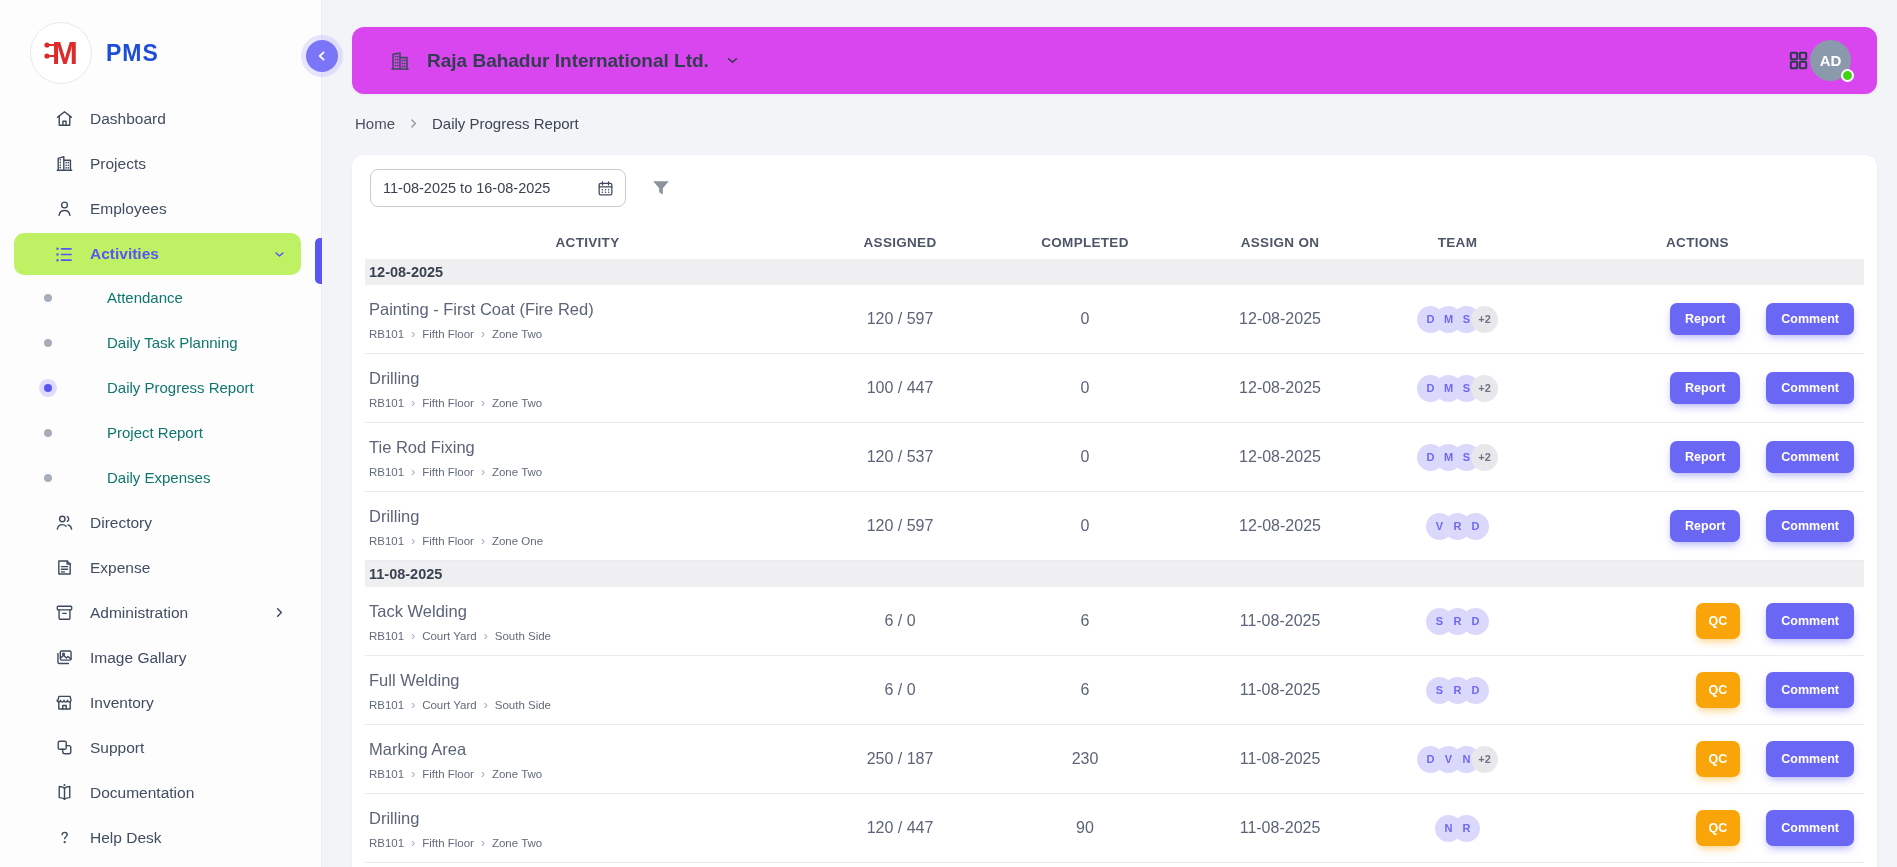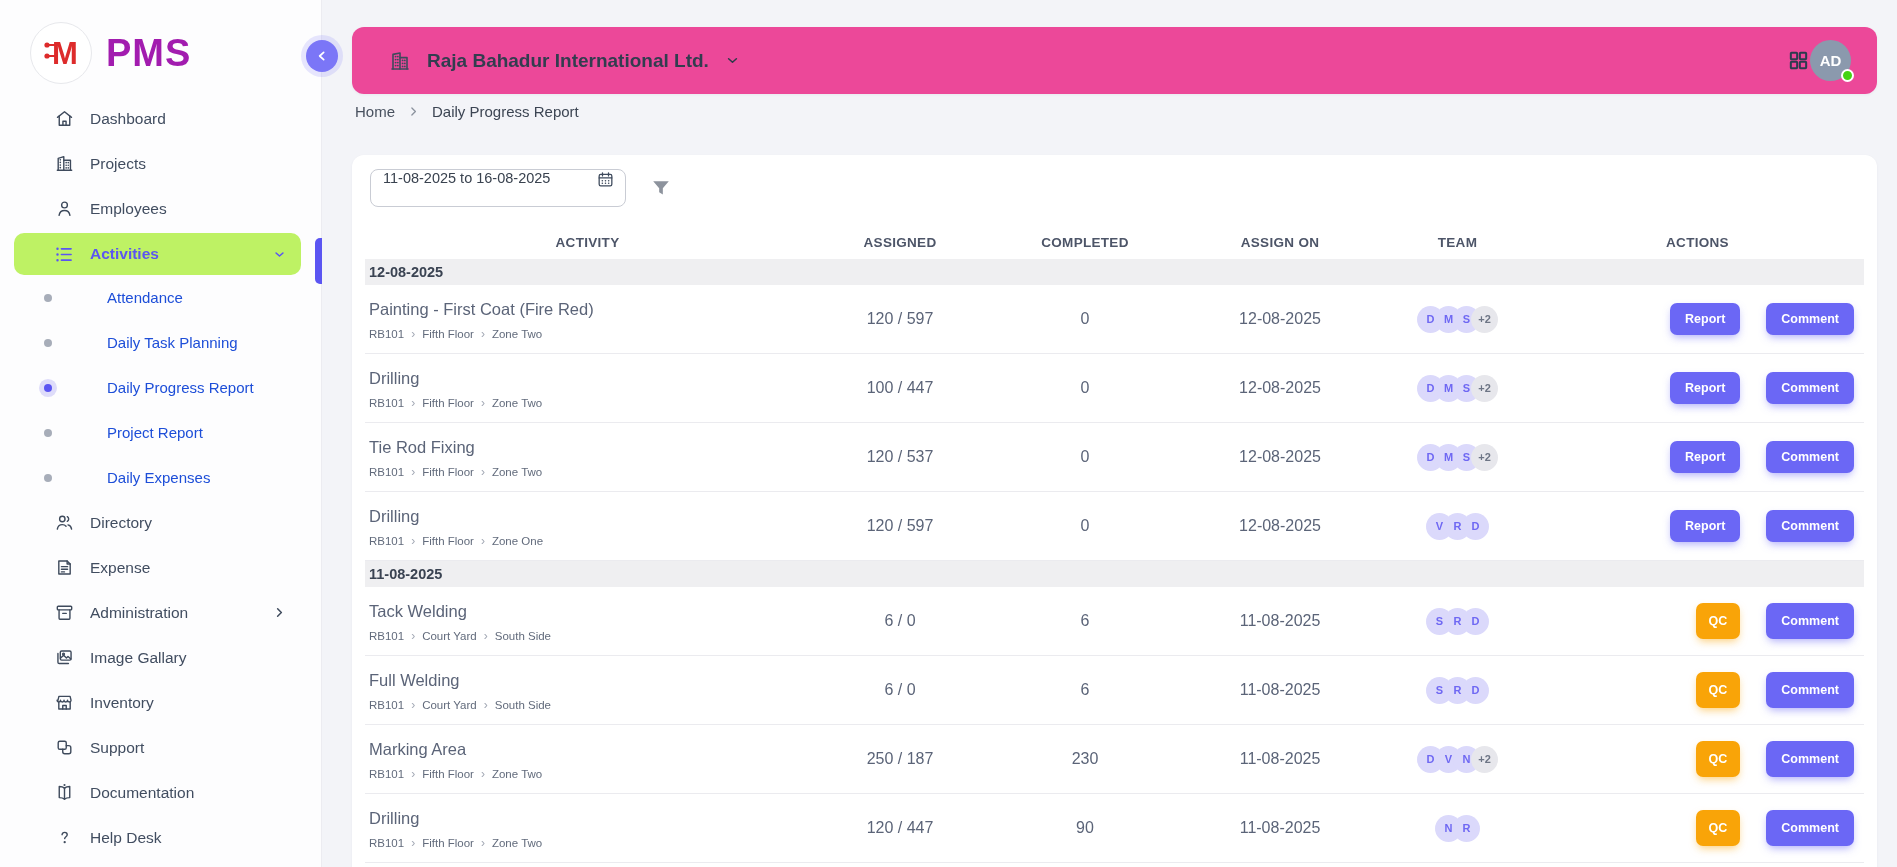--- a/index.html
+++ b/index.html
@@ -14,82 +14,82 @@
   
   .sidebar {
     position:absolute; left:0; top:0; width:322px; height:867px;
     background:#fdfdfe; border-right:1px solid #ececf1; z-index:2;
   }
   .logo-row { display:flex; align-items:center; gap:14px; padding:22px 0 0 30px; }
   .logo-circle {
     width:62px; height:62px; border-radius:50%; background:#fff;
     border:1px solid #e7e8ec; display:flex; align-items:center; justify-content:center;
   }
-  .logo-text { font-size:38px; font-weight:800; color:#a21caf; letter-spacing:1px; }
+  .logo-text { font-size:23px; font-weight:800; color:#1d4ed8; letter-spacing:1px; }
   .nav { margin-top:12px; }
   .side-item {
     height:45px; display:flex; align-items:center; gap:15px;
     padding-left:40px; margin:0 20px 0 14px; border-radius:10px; cursor:pointer;
     font-size:15.5px; font-weight:500; color:#414d60; position:relative;
   }
   .side-item .lbl { flex:1; }
   .side-item.active { background:#bef264; color:#5b55f2; height:42px; margin-top:2px; }
   .side-item.active .ic { stroke:#5b55f2; }
   .side-item.active .lbl { color:#5b55f2; font-weight:600; }
   .side-sub {
     height:45px; display:flex; align-items:center; cursor:pointer;
-    padding-left:44px; font-size:15px; font-weight:500; color:#1d4ed8;
+    padding-left:44px; font-size:15px; font-weight:500; color:#0f766e;
   }
   .sub-dot { width:8px; height:8px; border-radius:50%; background:#a7adb9; margin-right:55px; flex:0 0 auto; }
   .side-sub.active .sub-dot { background:#5b55f2; box-shadow:0 0 0 5px #dedcfa; }
   .chev { flex:0 0 auto; margin-right:14px; }
   .active-edge {
     position:absolute; right:-1px; top:238px; width:7px; height:46px;
     background:#5b55f2; border-radius:5px 0 0 5px;
   }
   .collapse-btn {
     position:absolute; left:306px; top:40px; width:32px; height:32px; border-radius:50%;
     background:#7b76f7; border:none; cursor:pointer; z-index:5;
     display:flex; align-items:center; justify-content:center;
     box-shadow:0 0 0 5px rgba(125,120,250,.18);
   }
 
   
   .main { position:absolute; left:322px; top:0; right:0; height:867px; }
   .topbar {
     position:absolute; left:30px; right:20px; top:27px; height:67px;
-    background:#ec4899; border-radius:12px; box-shadow:0 1px 3px rgba(30,35,70,.05);
+    background:#d946ef; border-radius:12px; box-shadow:0 1px 3px rgba(30,35,70,.05);
     display:flex; align-items:center; padding:0 26px 0 36px;
   }
   .company { display:flex; align-items:center; gap:15px; cursor:pointer; }
   .company-name { font-size:19px; font-weight:700; color:#323d4f; }
   .topbar-right { margin-left:auto; display:flex; align-items:center; }
   .grid-btn { background:none; border:none; cursor:pointer; padding:0; }
   .avatar {
     width:41px; height:41px; border-radius:50%; background:#8b99ad; cursor:pointer;
     color:#fff; font-size:15px; font-weight:700; display:flex; align-items:center; justify-content:center;
     position:relative; border:none;
   }
   .online-dot {
     position:absolute; right:-3px; bottom:-1px; width:13px; height:13px; border-radius:50%;
     background:#43d313; border:2px solid #fff;
   }
-  .crumbs { position:absolute; left:33px; top:103px; display:flex; align-items:center; gap:12px; font-size:15px; }
+  .crumbs { position:absolute; left:33px; top:115px; display:flex; align-items:center; gap:12px; font-size:15px; }
   .crumb-home { color:#48515f; cursor:pointer; }
   .crumb-cur { color:#3c4553; font-weight:500; }
 
   .card {
     position:absolute; left:30px; right:20px; top:155px; height:900px;
     background:#fff; border-radius:12px 12px 0 0; box-shadow:0 1px 3px rgba(30,35,70,.05);
     padding:14px 13px 0 13px;
   }
   .filter-row { display:flex; align-items:center; gap:24px; margin:0 0 18px 5px; }
   .date-input {
     width:256px; height:38px; border:1.4px solid #c9ccd4; border-radius:8px;
-    display:flex; padding:0 10px 0 12px; cursor:pointer; background:#fff;
+    display:flex; align-items:center; padding:0 10px 0 12px; cursor:pointer; background:#fff;
   }
   .date-text { font-size:14.5px; color:#39424f; flex:1; }
   .funnel-btn { background:none; border:none; cursor:pointer; padding:0; }
 
   .thead { display:grid; grid-template-columns:445px 180px 190px 200px 155px 325px; height:34px; align-items:center; }
   .thead div { text-align:center; font-size:13.5px; font-weight:700; color:#4d5568; letter-spacing:.3px; }
   .group-bar {
     height:26px; background:#efeff1; display:flex; align-items:center;
     padding-left:4px; font-size:14.5px; font-weight:700; color:#3a4352;
   }

